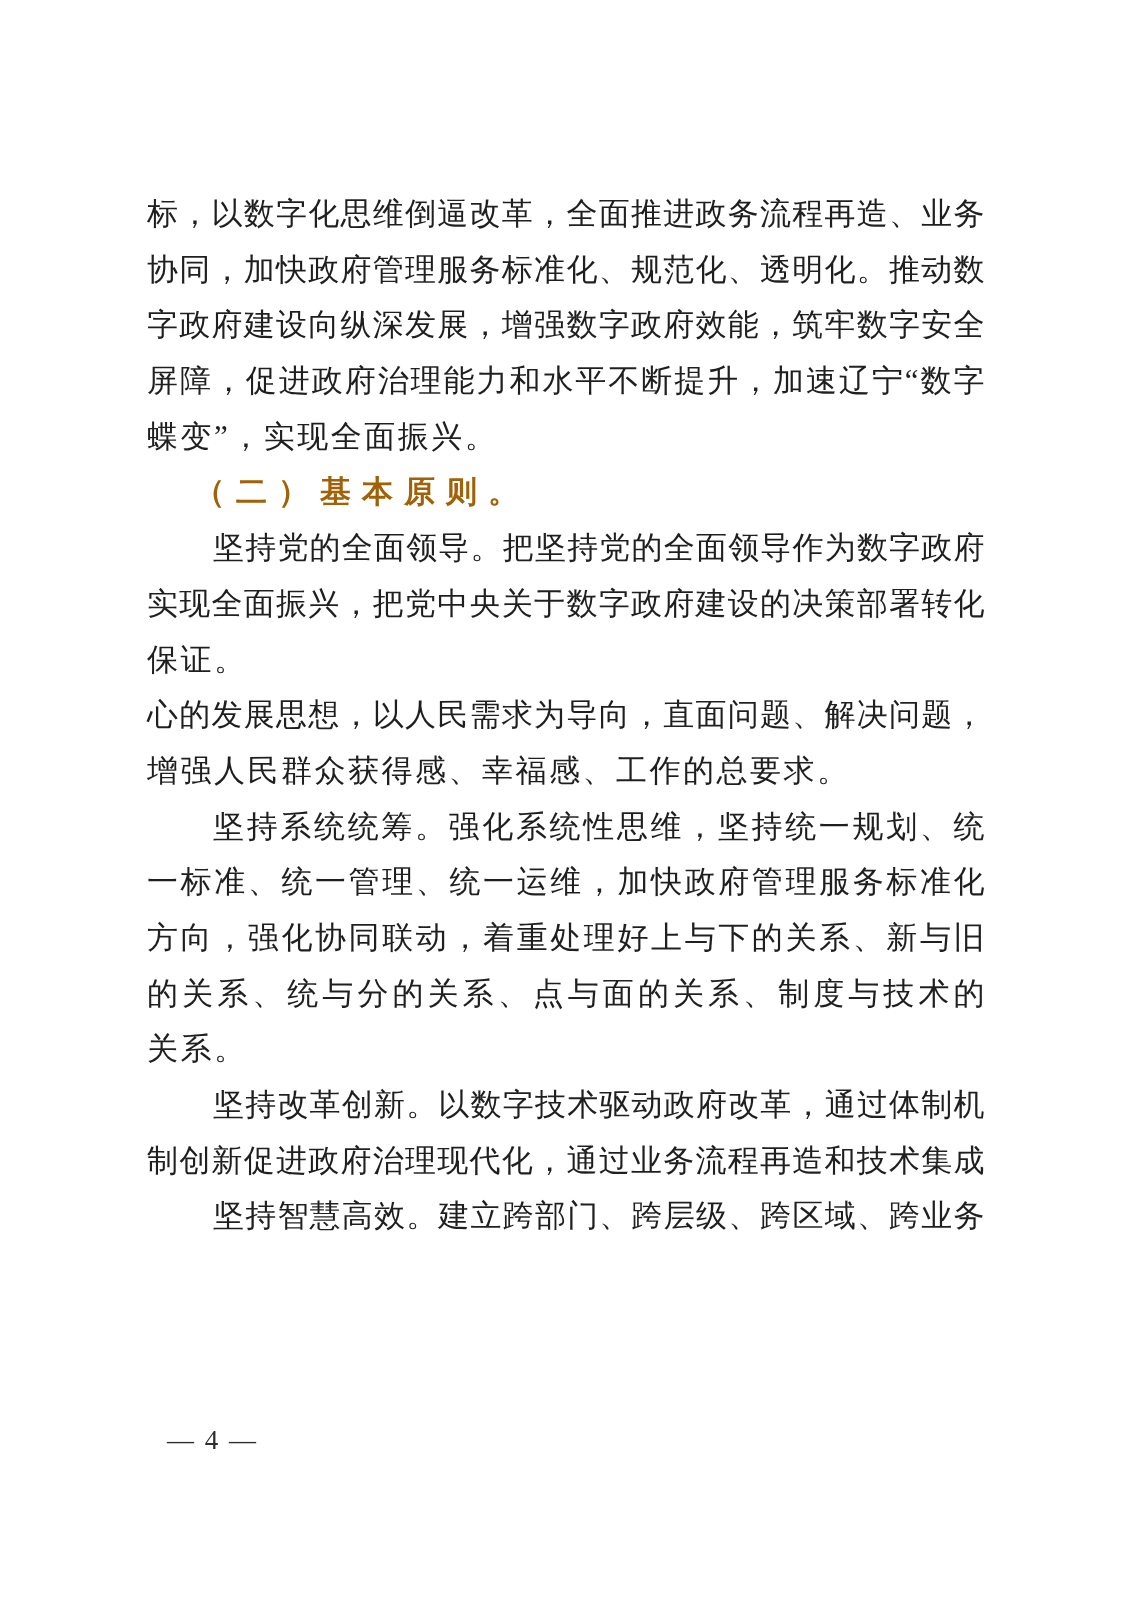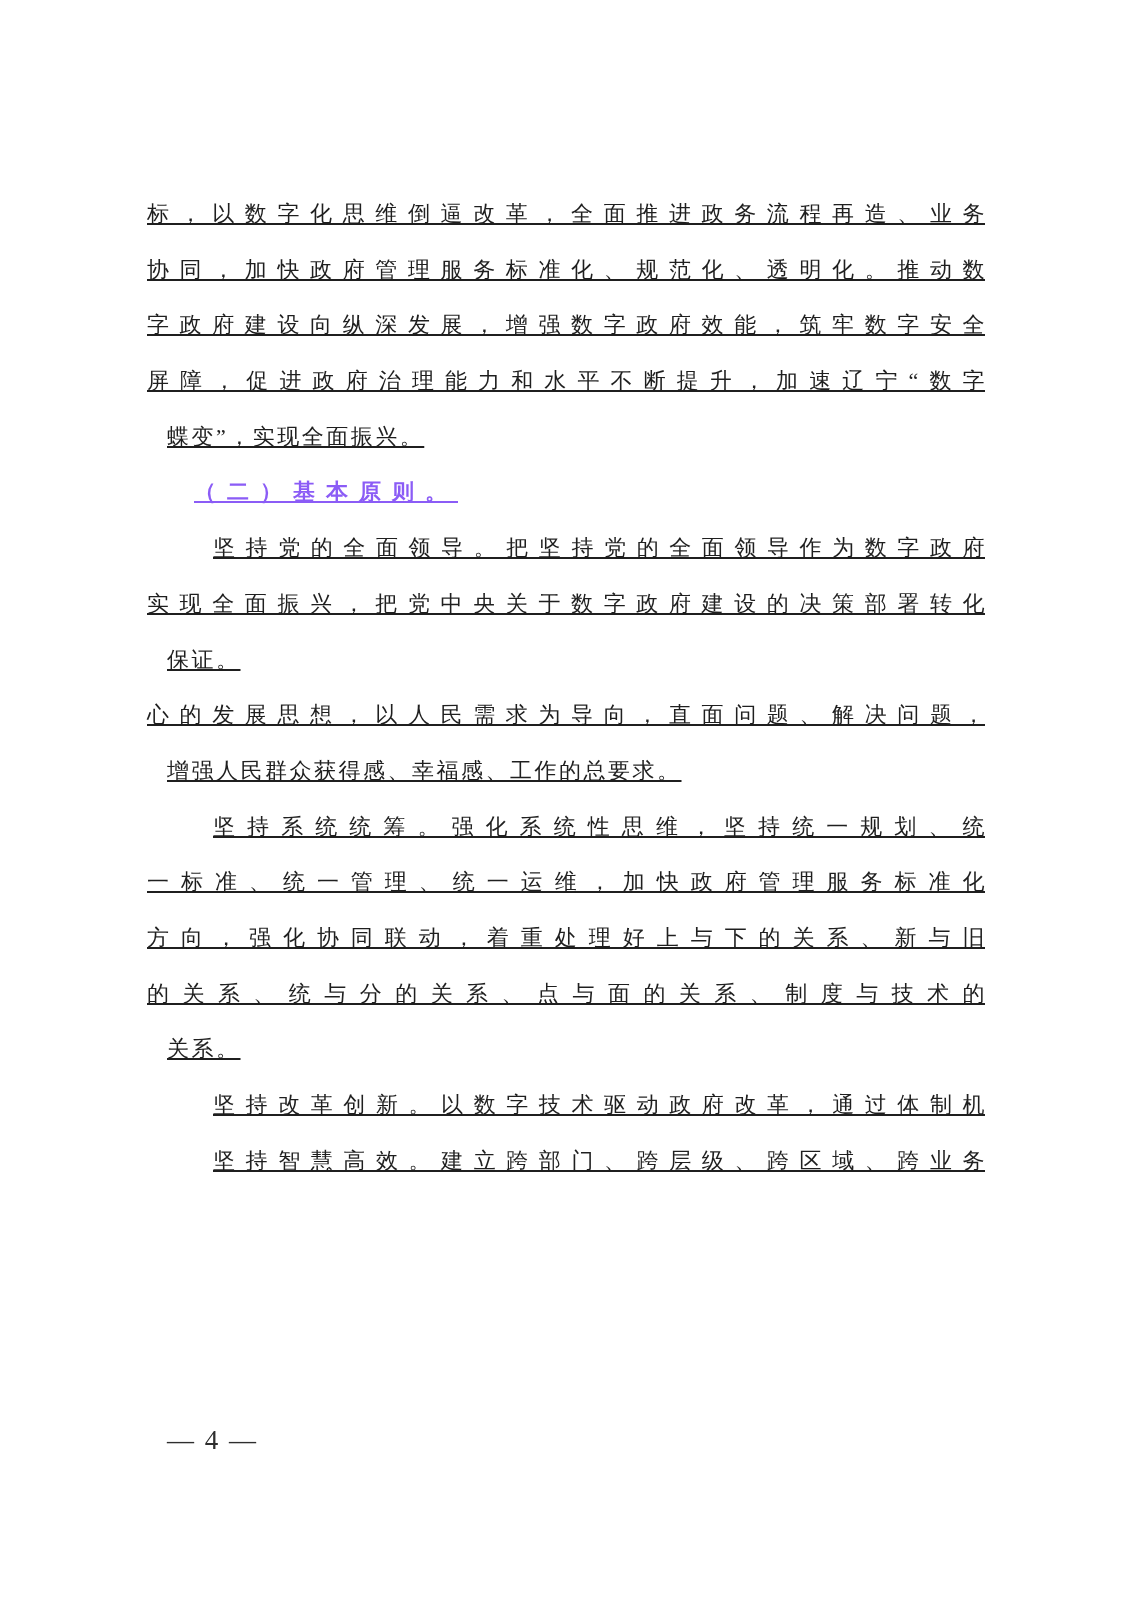--- a/index.html
+++ b/index.html
@@ -16,42 +16,40 @@
     background: #ffffff;
   }
   .doc-body {
     position: absolute;
     left: 147px; top: 186px;
     width: 838px;
   }
   .ln {
     height: 55.7px;
     line-height: 55.7px;
-    font-size: 22px;
+    font-size: 31px;
     white-space: nowrap;
     text-align: justify;
     text-align-last: justify;
     text-justify: inter-character;
     letter-spacing: 0.5px;
-    text-decoration: underline;
   }
   .ln.left {
     text-align: left;
     text-align-last: left;
     letter-spacing: 2.5px;
-    margin-left: 20px;
   }
   .ln.indent { padding-left: 66px; }
   .ln.heading {
     font-weight: 600;
     padding-left: 47px;
     letter-spacing: 11px;
     text-align: left;
     text-align-last: left;
-    color: #8b5cf6;
+    color: #a16207;
   }
   .page-footer {
     position: absolute;
     left: 167px; top: 1424px;
     font-size: 27px;
     line-height: 32px;
     color: #2e2e2e;
     letter-spacing: 2px;
   }
 </style>
@@ -77,20 +75,21 @@
     <div class="ln">心的发展思想，以人民需求为导向，直面问题、解决问题，</div>
     <div class="ln left">增强人民群众获得感、幸福感、工作的总要求。</div>
 
     <div class="ln indent">坚持系统统筹。强化系统性思维，坚持统一规划、统</div>
     <div class="ln">一标准、统一管理、统一运维，加快政府管理服务标准化</div>
     <div class="ln">方向，强化协同联动，着重处理好上与下的关系、新与旧</div>
     <div class="ln">的关系、统与分的关系、点与面的关系、制度与技术的</div>
     <div class="ln left">关系。</div>
 
     <div class="ln indent">坚持改革创新。以数字技术驱动政府改革，通过体制机</div>
+    <div class="ln">制创新促进政府治理现代化，通过业务流程再造和技术集成</div>
 
     <div class="ln indent">坚持智慧高效。建立跨部门、跨层级、跨区域、跨业务</div>
 
   </div>
 
   <div class="page-footer">— 4 —</div>
 
 </div>
 
 </body></html>

